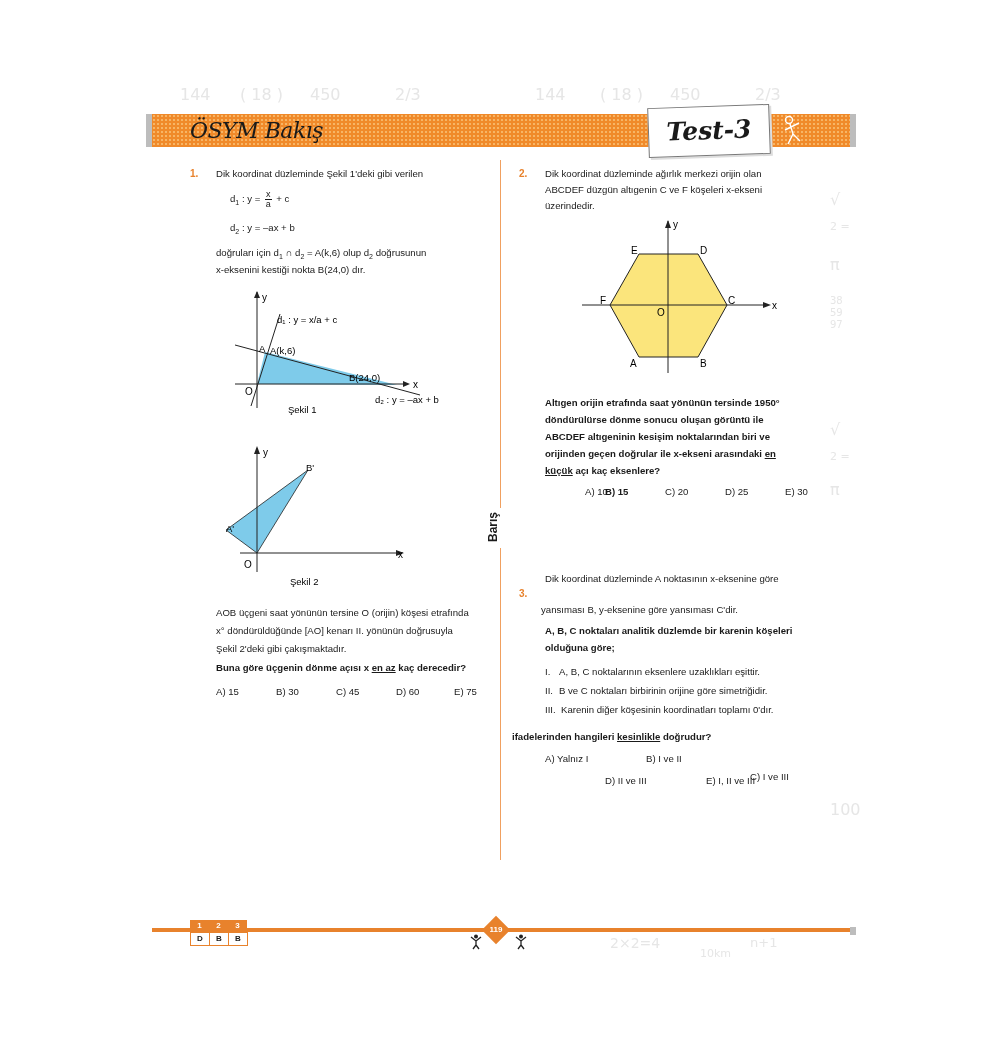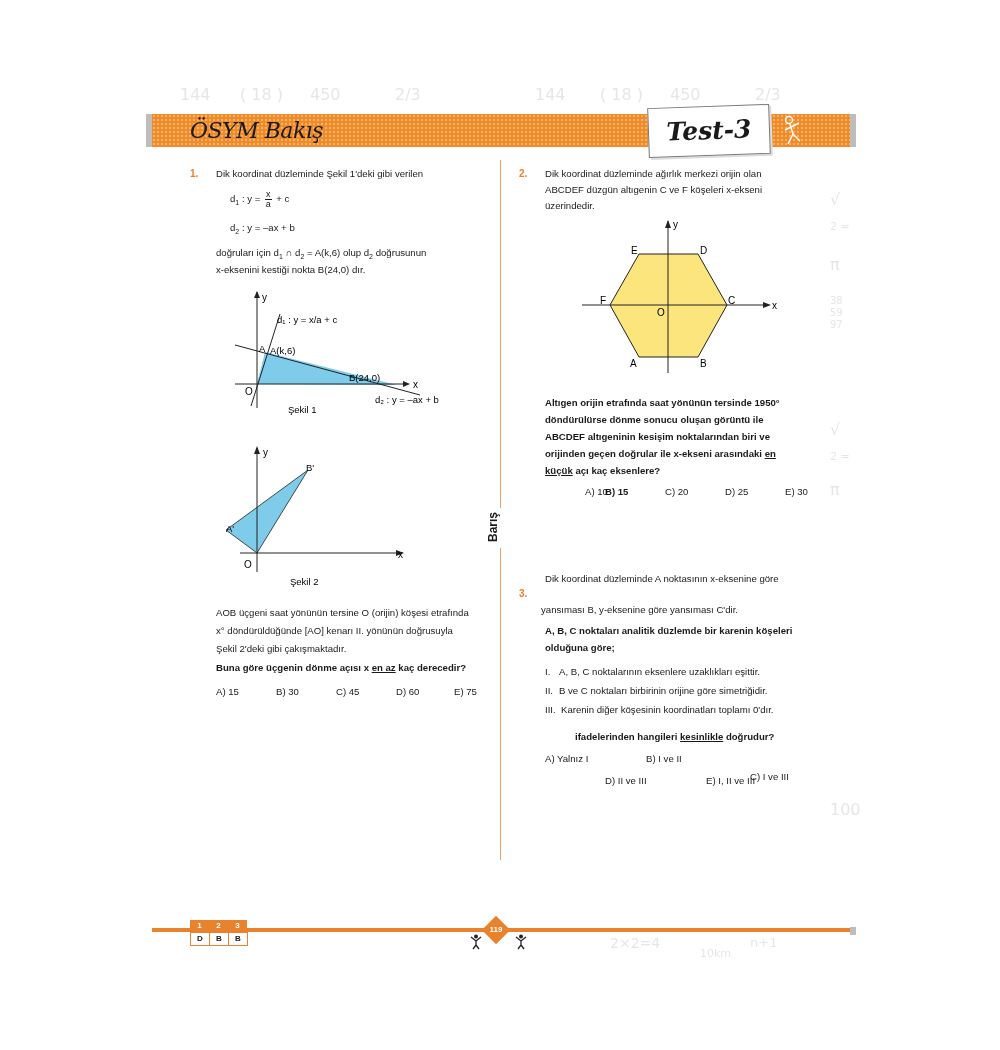--- a/index.html
+++ b/index.html
@@ -201,21 +201,21 @@
 
 <div class="txt" style="left:545px;top:666px;">
   <span style="display:inline-block;width:14px;">I.</span><span>A, B, C noktalarının eksenlere uzaklıkları eşittir.</span>
 </div>
 <div class="txt" style="left:545px;top:685px;">
   <span style="display:inline-block;width:14px;">II.</span><span>B ve C noktaları birbirinin orijine göre simetriğidir.</span>
 </div>
 <div class="txt" style="left:545px;top:704px;">
   <span style="display:inline-block;width:16px;">III.</span><span>Karenin diğer köşesinin koordinatları toplamı 0'dır.</span>
 </div>
-<div class="txt bold" style="left:575px;top:731px;">
+<div class="txt bold" style="left:512px;top:731px;">
   <span>ifadelerinden hangileri </span><span class="u">kesinlikle</span><span> doğrudur?</span>
 </div>
 <div class="opts" style="left:545px;top:753px;width:270px;height:40px;">
   <span style="left:0;top:0;">A) Yalnız I</span>
   <span style="left:101px;top:0;">B) I ve II</span>
   <span style="left:205px;top:18px;">C) I ve III</span>
   <span style="left:60px;top:22px;">D) II ve III</span>
   <span style="left:161px;top:22px;">E) I, II ve III</span>
 </div>
 

